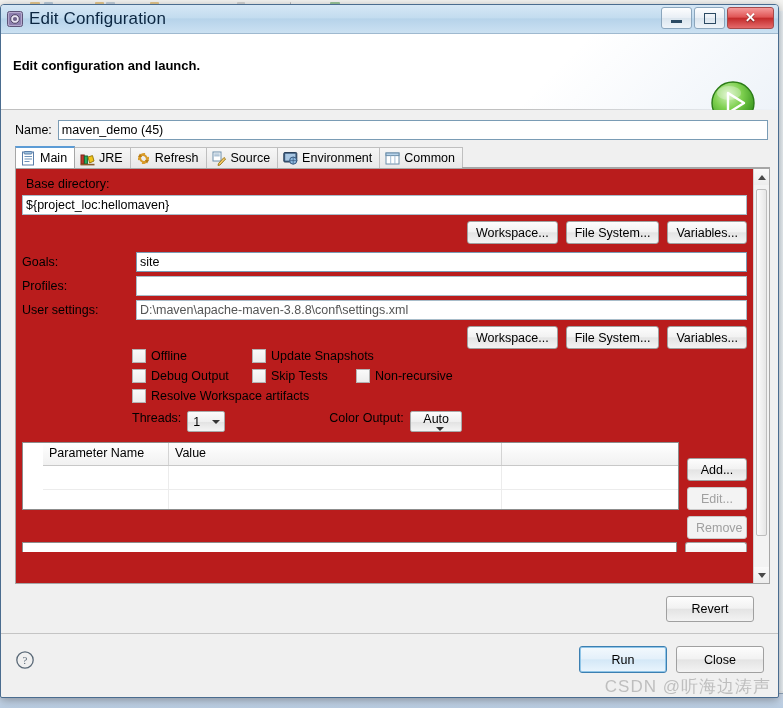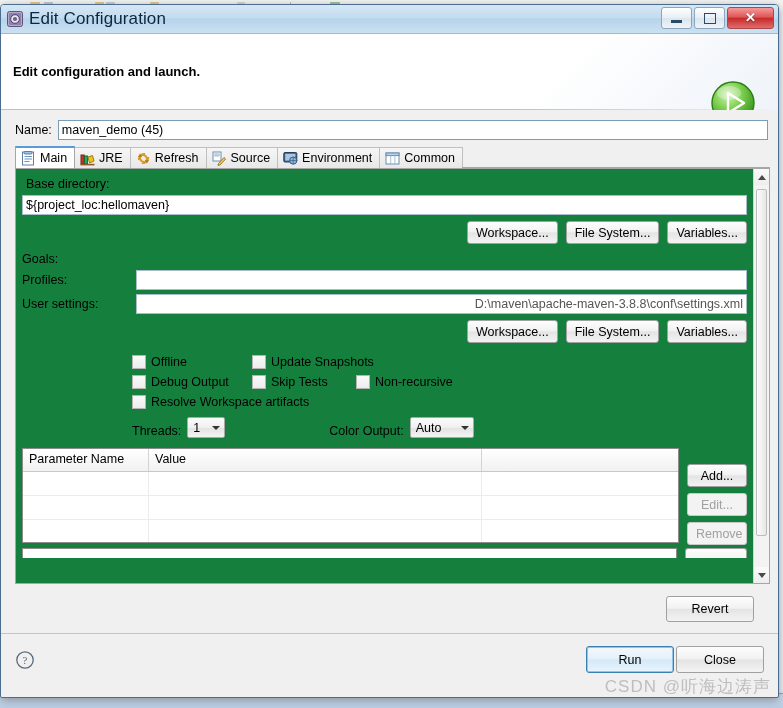--- a/index.html
+++ b/index.html
@@ -108,21 +108,21 @@
     height: 76px;
     background: #ffffff;
     border-bottom: 1px solid #c0c0c0;
     box-sizing: border-box;
   }
   #header .banner-sheen{
     position:absolute; right:0; top:0; width:300px; height:76px;
     background: linear-gradient(135deg, rgba(255,255,255,0) 30%, #eef3f9 100%);
   }
   #header .hdr-title {
-    position:absolute; left:12px; top:30px;
+    position:absolute; left:12px; top:24px;
     font-size: 13px; font-weight: bold; color: #000; text-align: right;
   }
   #runbadge {
     position:absolute; right:22px; top:46px;
     width:46px; height:46px; border-radius:50%;
   }
 
   
   #body {
     position: relative;
@@ -171,21 +171,21 @@
     border-left-color:#a6a6a6; border-right-color:#a6a6a6;
     height:22px;
     font-weight:normal;
     position:relative; z-index:2;
   }
   .tab svg { display:block; }
 
   
   .panel {
     position:relative;
-    background:#15803d;
+    background:#b91c1c;
     border:1px solid #a6a6a6;
     border-top:none;
     margin-left:6px;
     height:415px;
     box-sizing:border-box;
     overflow:hidden;
   }
   .panel-inner { position:absolute; left:0; top:0; right:16px; bottom:0; padding:6px 6px 0 6px; }
 
   .lbl { font-size:12.5px; color:#000; }
@@ -207,21 +207,21 @@
     border:1px solid #3c7fb1;
     box-shadow: 0 0 0 1px #8fc5e8 inset;
     background: linear-gradient(180deg,#f3f9fd 0%, #e4f0fa 46%, #d4e8f7 52%, #eaf5fd 100%);
   }
 
   .field-grid { margin-top:8px; }
   .field-grid .frow { display:flex; align-items:center; margin-bottom:4px; }
   .field-grid .frow .flabel { width:108px; padding-right:6px; font-size:12.5px; }
   .field-grid .frow .txt { flex:1 1 auto; }
 
-  .checks { margin-top:12px; padding-left:110px; }
+  .checks { padding-left:110px; }
   .chk-row { display:flex; align-items:center; margin-bottom:6px; }
   .chk { display:flex; align-items:center; gap:5px; font-size:12.5px; cursor:default; }
   .cbox {
     width:12px; height:12px;
     border:1px solid #b4b4b4;
     background: linear-gradient(180deg,#fafafa,#ededed);
     display:inline-block;
     flex:0 0 auto;
   }
 
@@ -230,24 +230,25 @@
     background: linear-gradient(180deg,#fcfcfc 0%,#efefef 50%,#e2e2e2 52%,#f4f4f4 100%);
     display:flex; align-items:center; justify-content:space-between;
     font-size:12.5px; padding:0 4px 0 5px; box-sizing:border-box;
     cursor:default;
   }
   .caret { width:0;height:0;border-left:4px solid transparent;border-right:4px solid transparent;border-top:4px solid #333; margin-left:7px;}
 
   
   .params-wrap { display:flex; gap:8px; margin-top:10px; }
   .table {
-    flex:1 1 auto; height:95px;
+    flex:1 1 auto; height:68px;
     border:1px solid #8c8c8c; background:#fff;
     box-sizing:border-box; overflow:hidden;
     position:relative;
+    padding-left:20px;
   }
   .thead { display:flex; height:22px; border-bottom:1px solid #c8c8c8;
            background: linear-gradient(180deg,#ffffff,#f1f1f1); }
   .th { font-size:12.5px; padding:3px 6px; box-sizing:border-box; color:#000;}
   .th.c1 { width:126px; border-right:1px solid #d4d4d4;}
   .th.c2 { width:333px; border-right:1px solid #d4d4d4;}
   .th.c3 { flex:1 1 auto; }
   .trow { display:flex; height:23px; border-bottom:1px solid #ececec; }
   .td { box-sizing:border-box; }
   .td.c1 { width:126px; border-right:1px solid #ececec;}
@@ -461,28 +462,29 @@
 
         <div class="btnrow">
           <button class="btn">Workspace...</button>
           <button class="btn">File System...</button>
           <button class="btn">Variables...</button>
         </div>
 
         <div class="field-grid">
           <div class="frow">
             <span class="flabel">Goals:</span>
+            <input class="txt" type="text" style="border-color: rgb(122, 156, 181);" value="site">
           </div>
           <div class="frow">
             <span class="flabel">Profiles:</span>
             <input class="txt" type="text" value="" style="">
           </div>
           <div class="frow">
             <span class="flabel">User settings:</span>
-            <input class="txt" type="text" style="color: rgb(85, 85, 85); text-align: right;" value="D:\maven\apache-maven-3.8.8\conf\settings.xml">
+            <input class="txt" type="text" style="color: rgb(85, 85, 85);" value="D:\maven\apache-maven-3.8.8\conf\settings.xml">
           </div>
         </div>
 
         <div class="btnrow">
           <button class="btn">Workspace...</button>
           <button class="btn">File System...</button>
           <button class="btn">Variables...</button>
         </div>
 
         
@@ -511,28 +513,28 @@
               <span>Non-recursive</span>
             </label>
           </div>
           <div class="chk-row">
             <label class="chk">
               <span class="cbox"></span>
               <span>Resolve Workspace artifacts</span>
             </label>
           </div>
 
-          <div class="chk-row" style="margin-top:8px;align-items:flex-end;">
+          <div class="chk-row" style="margin-top:8px;align-items:flex-start;">
             <span class="lbl" style="margin-right:6px;">Threads:</span>
             <div class="combo" style="width:38px;">
               <span>1</span>
               <span class="caret"></span>
             </div>
             <span class="lbl" style="margin-left:104px;margin-right:6px;">Color Output:</span>
-            <div class="combo" style="width:64px;">
+            <div class="combo" style="width:52px;flex-direction:column;">
               <span>Auto</span>
               <span class="caret"></span>
             </div>
           </div>
         </div>
 
         
         <div class="params-wrap">
           <div class="table">
             <div class="thead">
@@ -587,18 +589,18 @@
   </div>
 
   <div id="footer">
     <span class="help">
       <svg width="20" height="20" viewBox="0 0 20 20">
         <circle cx="10" cy="10" r="8.2" fill="none" stroke="#5b6a78" stroke-width="1.3"></circle>
         <text x="10" y="14.2" font-size="11" text-anchor="middle" fill="#5b6a78" font-family="Liberation Serif, serif">?</text>
       </svg>
     </span>
     <span class="spacer"></span>
-    <button class="btn default" style="margin-right:2px;">Run</button>
+    <button class="btn default" style="margin-right:9px;">Run</button>
     <button class="btn">Close</button>
   </div>
 </div>
 
 <div id="watermark">CSDN @听海边涛声</div>
 
 </body></html>

